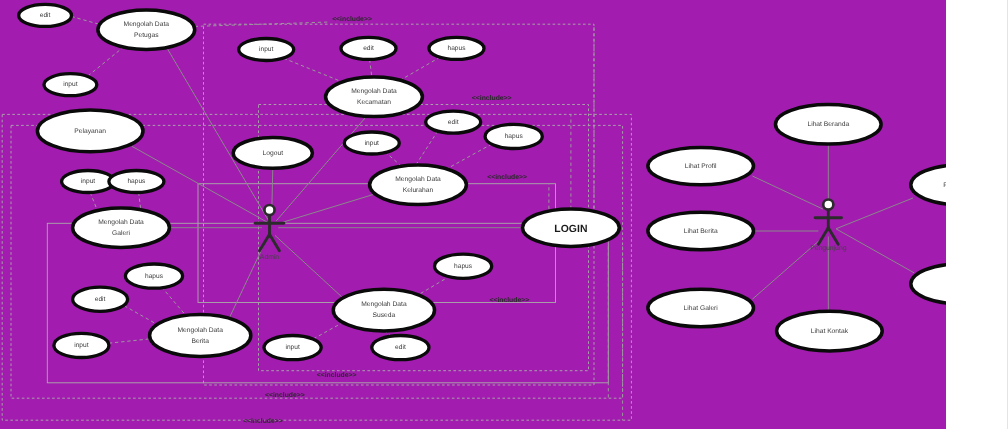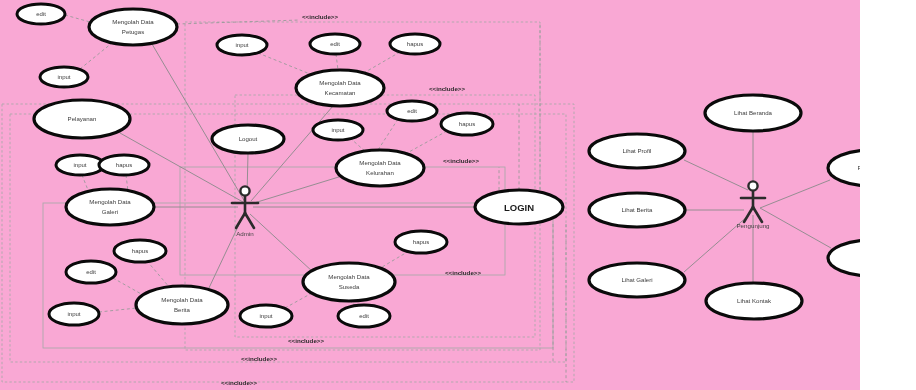--- a/index.html
+++ b/index.html
@@ -8,21 +8,21 @@
     padding: 0;
     background: #ffffff;
   }
   body {
     font-family: "Liberation Sans", sans-serif;
   }
   #stage {
     position: relative;
     width: 860px;
     height: 390px;
-    background: #f9a8d4;
+    background: #a21caf;
     overflow: hidden;
   }
   #canvas {
     position: absolute;
     left: 0;
     top: 0;
     width: 916px;
     height: 390px;
   }
   .uc-ellipse {

